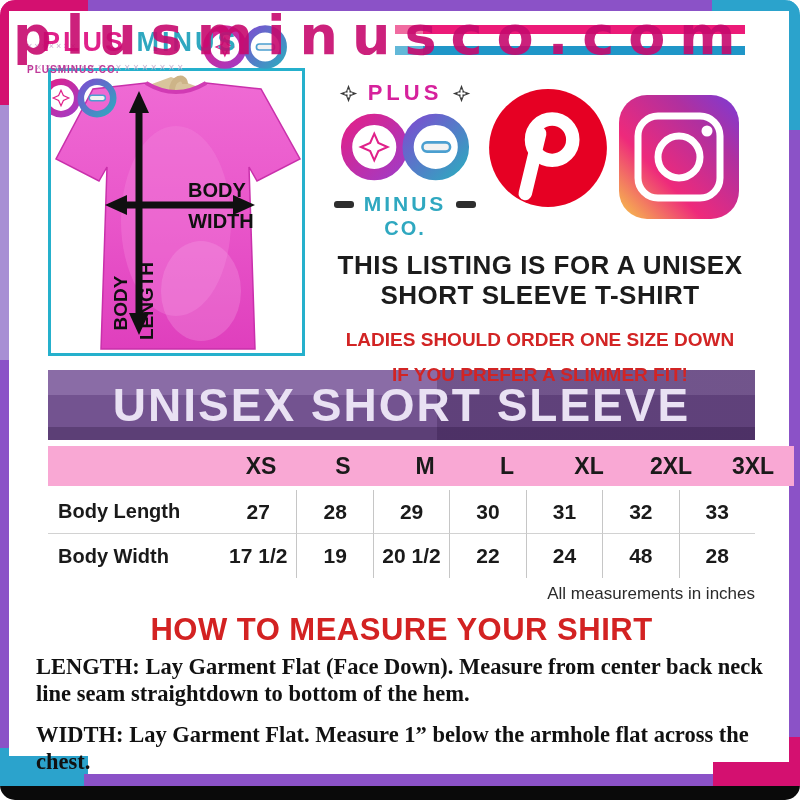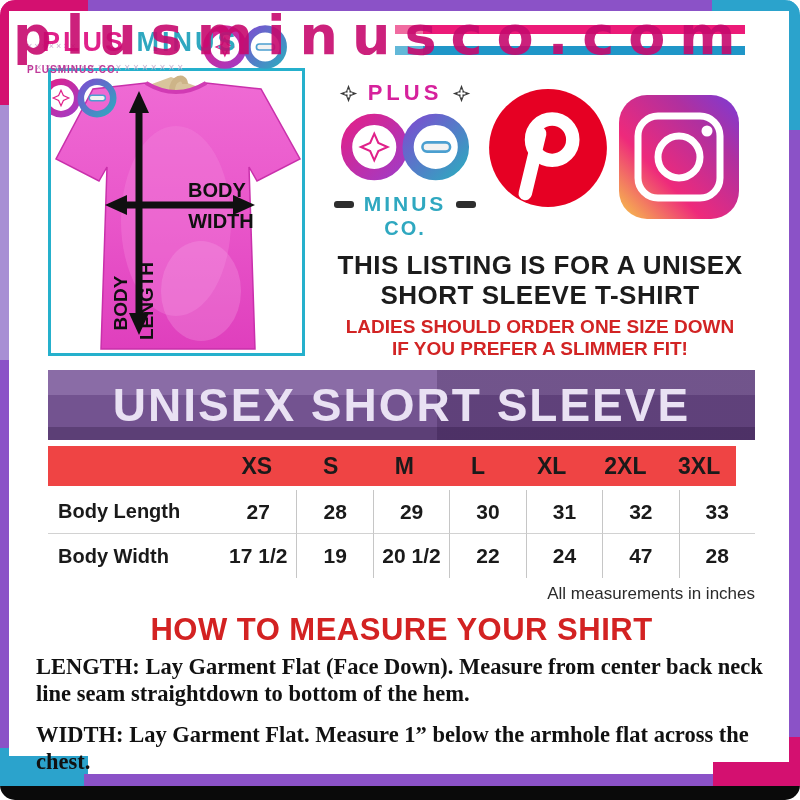--- a/index.html
+++ b/index.html
@@ -43,32 +43,32 @@
   .brand-minus{color:#2fa8c0;font-weight:bold;font-size:21px;letter-spacing:3px;}
   .brand-co{color:#2fa8c0;font-weight:bold;font-size:20px;letter-spacing:2px;margin-top:1px;}
   .dash{width:20px;height:7px;border-radius:3px;background:#2e2e2e;display:inline-block;}
 
   .pinterest{left:486px;top:86px;z-index:1;}
   .instagram{left:618px;top:94px;z-index:1;}
 
   
   .listing{left:318px;top:250px;width:444px;text-align:center;z-index:1;}
   .listing .l1{font-size:26px;font-weight:bold;color:#1c1c1c;line-height:30px;letter-spacing:.5px;}
-  .listing .note{font-size:19px;font-weight:bold;color:#d22424;line-height:22px;margin-top:0;}
+  .listing .note{font-size:19px;font-weight:bold;color:#d22424;line-height:22px;margin-top:13px;}
   .listing .gap{height:6px;}
 
   
   .banner{left:48px;top:370px;width:707px;height:70px;
     background:linear-gradient(90deg,rgba(0,0,0,0) 0 55%,rgba(25,0,45,.22) 55% 100%),
                linear-gradient(180deg,#8a6ca6 0 36%,#735390 36% 82%,#5c3f76 82% 100%);
     display:flex;align-items:center;justify-content:center;text-align:right;}
   .banner-title{font-size:46px;font-weight:bold;color:#e9e1f3;letter-spacing:2px;white-space:nowrap;}
 
   
-  .tbl-head{left:48px;top:446px;width:688px;height:40px;background:#ef4444;
+  .tbl-head{left:48px;top:446px;width:746px;height:40px;background:#f9a8d4;
     display:grid;grid-template-columns:172px repeat(7,1fr);}
   .tbl-head .hc{display:flex;align-items:center;justify-content:center;
     font-size:23px;font-weight:bold;color:#1a1a1a;}
   .tbl-body{left:48px;top:490px;width:707px;display:grid;
     grid-template-columns:172px repeat(7,1fr);grid-auto-rows:44px;}
   .tbl-body .cell{display:flex;align-items:center;justify-content:center;
     font-size:21px;font-weight:bold;color:#1a1a1a;}
   .tbl-body .lab{justify-content:flex-start;padding-left:10px;font-size:20px;text-align:center;}
   .tbl-body .sep{border-left:1px solid #c6c6c6;}
   .tbl-body .r1{border-bottom:1px solid #d2d2d2;}
@@ -243,21 +243,21 @@
     <div class="cell r1 sep">30</div>
     <div class="cell r1 sep">31</div>
     <div class="cell r1 sep">32</div>
     <div class="cell r1 sep">33</div>
     <div class="cell lab">Body Width</div>
     <div class="cell">17 1/2</div>
     <div class="cell sep">19</div>
     <div class="cell sep">20 1/2</div>
     <div class="cell sep">22</div>
     <div class="cell sep">24</div>
-    <div class="cell sep">47</div>
+    <div class="cell sep">48</div>
     <div class="cell sep">28</div>
   </div>
 
   <div class="abs units-note">All measurements in inches</div>
 
   <div class="abs measure-title">HOW TO MEASURE YOUR SHIRT</div>
   <div class="abs measure-p mp1">
     <span>LENGTH:</span><span> Lay Garment Flat (Face Down). Measure from center back neck line seam straightdown to bottom of the hem.</span>
   </div>
   <div class="abs measure-p mp2">

